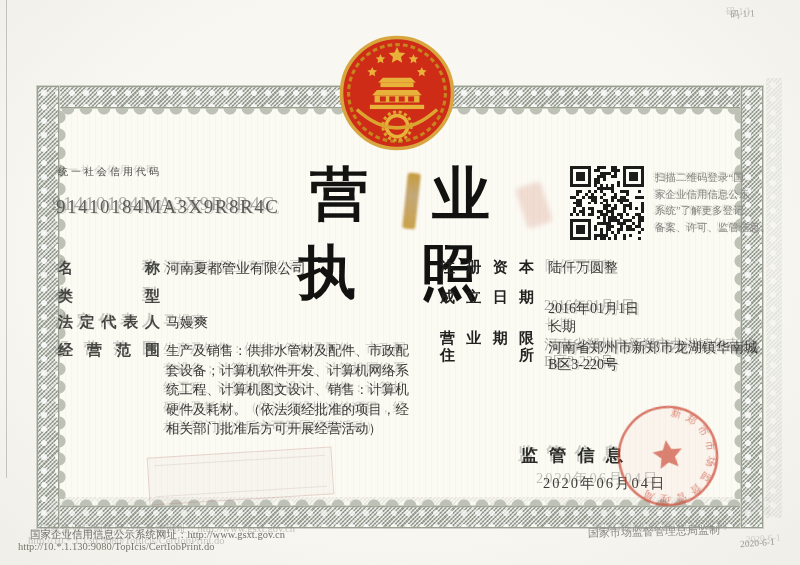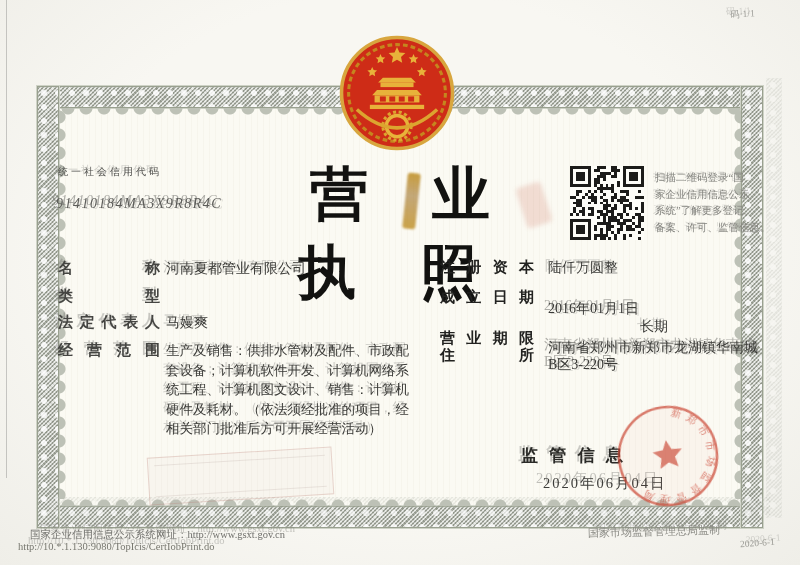--- a/index.html
+++ b/index.html
@@ -52,21 +52,21 @@
     background-image:repeating-linear-gradient(90deg, rgba(205,198,176,.10) 0 1px, rgba(0,0,0,0) 1px 6px);
   }
 
   
   .ghost{text-shadow:-3px -2px 0 rgba(110,110,106,.35);}
   .ghost-heavy{text-shadow:-4px -3px 0 rgba(110,110,106,.55), 2px 1px 0 rgba(110,110,106,.25);}
   .abs{position:absolute; z-index:2;}
   .jlabel{text-align:justify; text-align-last:justify;}
 
   .credit-label{left:58px; top:165px; font-size:10px; letter-spacing:3px; color:#4f4f4c;}
-  .credit-code{left:56px; top:196px; font-size:14px; letter-spacing:1.5px; color:#5c5c59; filter:blur(.3px);font-style:italic;}
+  .credit-code{left:56px; top:196px; font-size:19px; letter-spacing:1.5px; color:#5c5c59; filter:blur(.3px);}
 
   .title{left:225px; top:156px; width:350px; text-align:center;
     font-family:"Liberation Sans", sans-serif; font-weight:bold;
     font-size:58px; letter-spacing:24px; text-indent:24px; color:#121210;}
 
   .gold-smudge{left:405px; top:173px; width:13px; height:56px; z-index:3;
     background:linear-gradient(180deg, rgba(190,140,30,.85), rgba(150,100,20,.55) 40%, rgba(190,140,30,.8));
     filter:blur(1px); transform:rotate(6deg); border-radius:3px;}
   .red-smudge{left:521px; top:184px; width:26px; height:42px; z-index:3;
     background:rgba(185,60,40,.16); filter:blur(2px); transform:rotate(-18deg); border-radius:4px;}
@@ -400,21 +400,21 @@
   <div class="abs field-label-left jlabel ghost" style="top:341px;">经营范围</div>
   <div class="abs field-value scope-value ghost" style="top:341px;">生产及销售：供排水管材及配件、市政配套设备；计算机软件开发、计算机网络系统工程、计算机图文设计、销售：计算机硬件及耗材。（依法须经批准的项目，经相关部门批准后方可开展经营活动）</div>
 
   <div class="abs field-label-right jlabel" style="top:258px;">注册资本</div>
   <div class="abs field-value value-right ghost" style="top:259px;">陆仟万圆整</div>
 
   <div class="abs field-label-right jlabel" style="top:288px;">成立日期</div>
   <div class="abs field-value value-right ghost-heavy" style="top:300px;">2016年01月1日</div>
 
   <div class="abs field-label-right jlabel" style="top:317px;margin-top:12px;">营业期限</div>
-  <div class="abs field-value value-right ghost" style="top:318px;text-align:center;">长期</div>
+  <div class="abs field-value value-right ghost" style="top:318px;">长期</div>
 
   <div class="abs field-label-right jlabel" style="top:346px;">住所</div>
   <div class="abs field-value value-right addr ghost-heavy" style="top:339px;">河南省郑州市新郑市龙湖镇华南城B区3-220号</div>
 
   <div class="abs reg-label jlabel ghost">监管信息</div>
   <div class="abs reg-date">2020年06月04日</div>
 
   <div class="abs seal">
     <svg viewBox="0 0 112 112" width="112" height="112">
       <defs>

